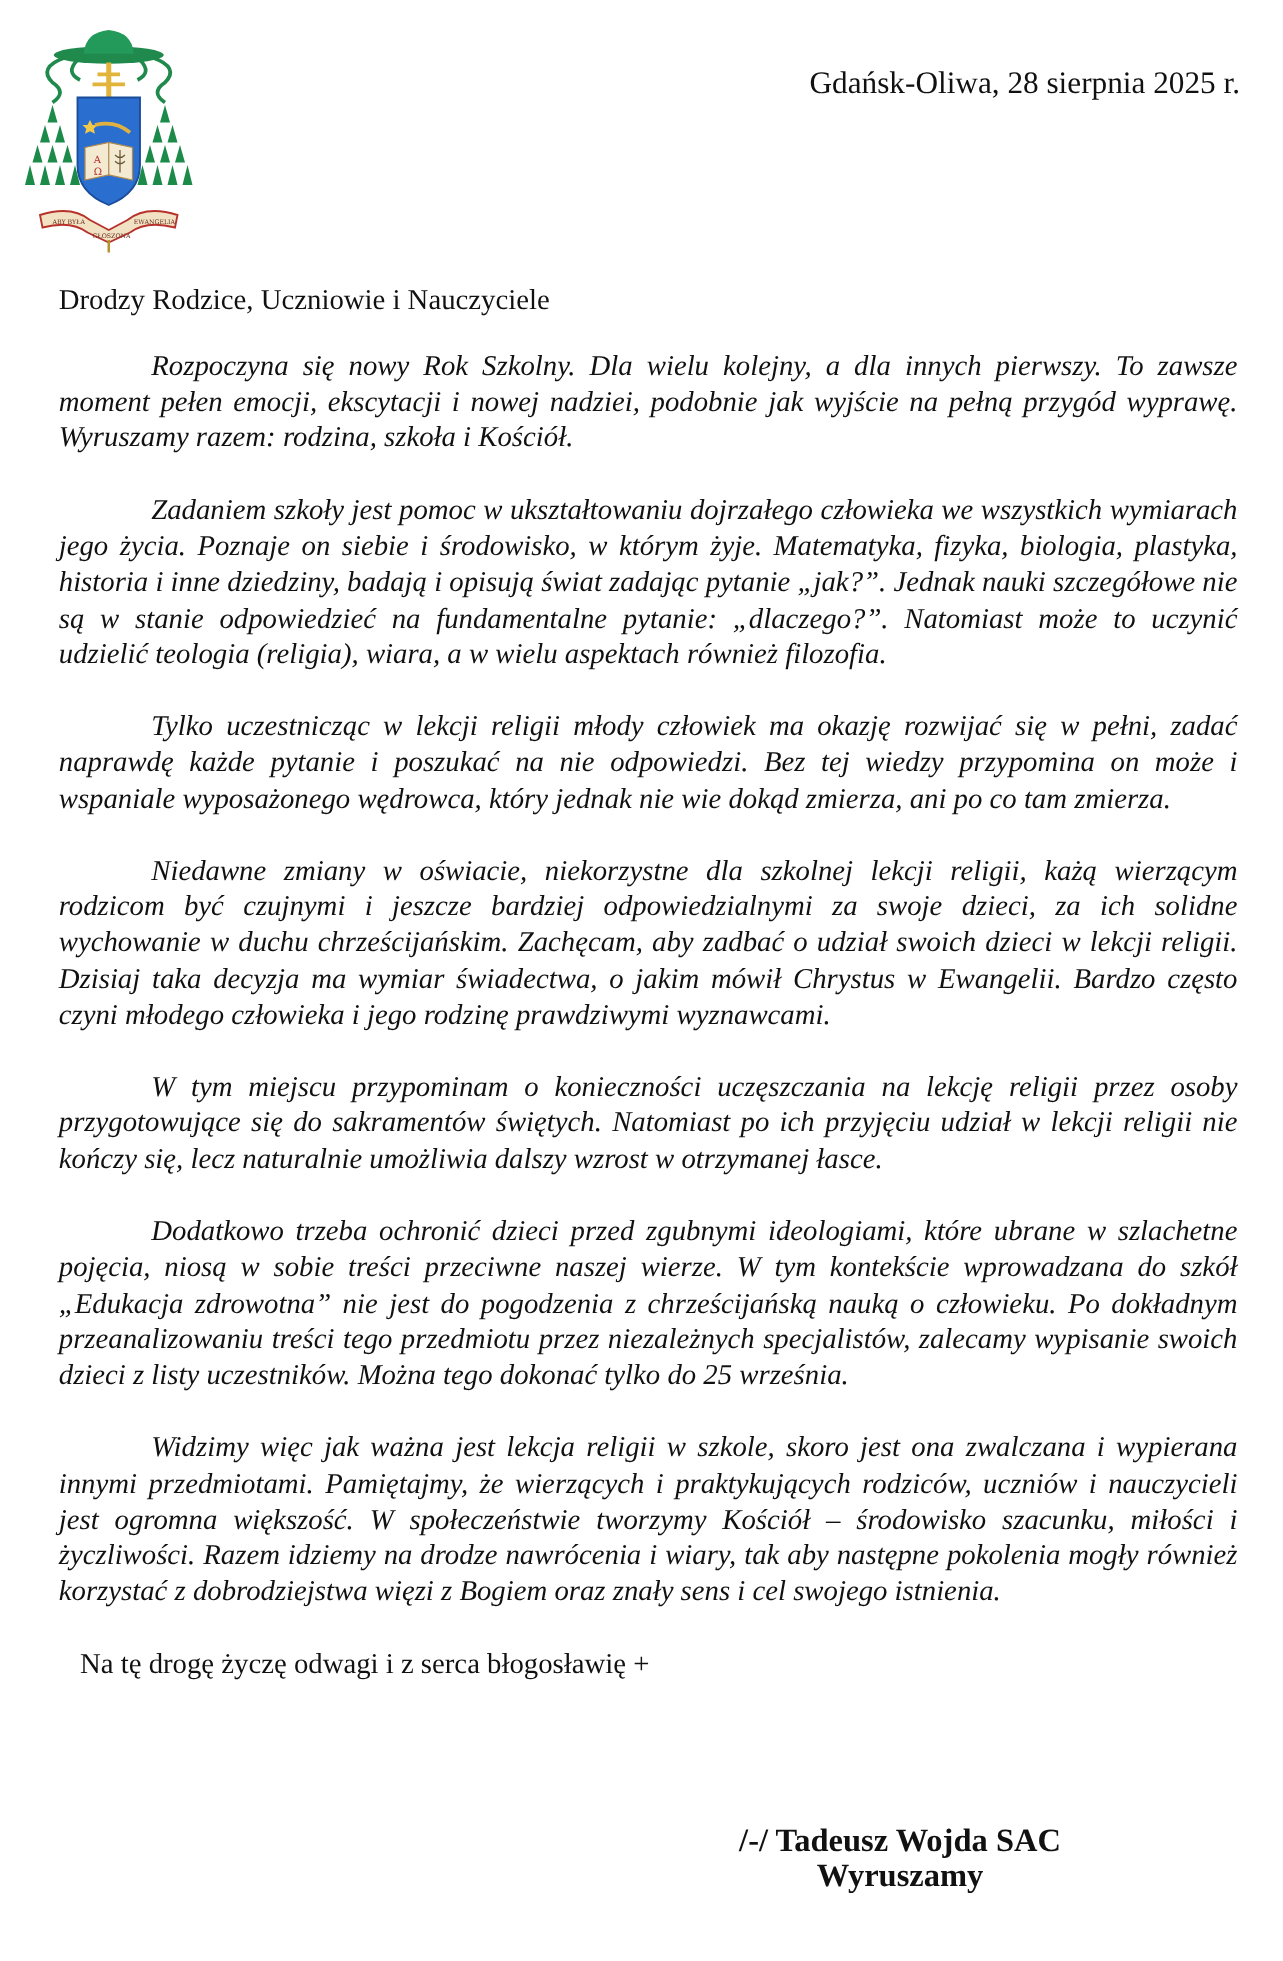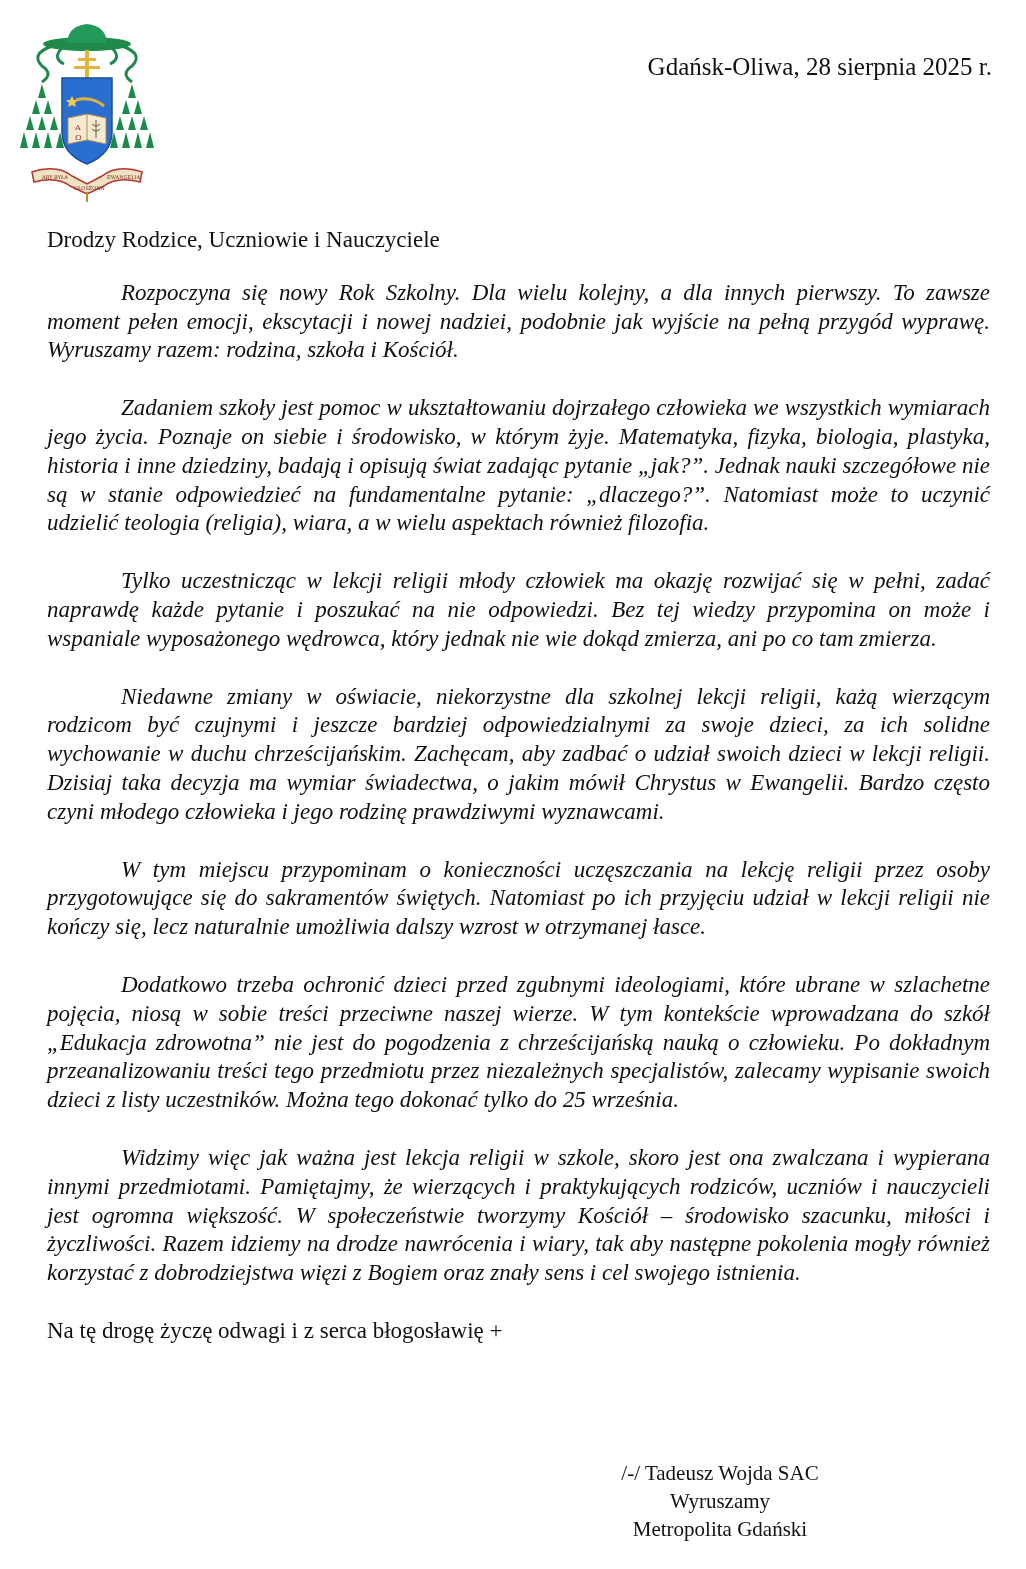--- a/index.html
+++ b/index.html
@@ -16,24 +16,24 @@
     font-size: 25px; line-height: 30px;
   }
   .content {
     position: absolute; left: 47px; top: 226px; width: 943px;
     font-size: 23px; line-height: 28.8px;
   }
   .greeting { margin: 0 0 24px 0; }
   .para {
     margin: 0 0 29px 0; text-align: justify; text-indent: 74px; font-style: italic;
   }
-  .closing { margin: 0; }
+  .closing { margin: 17px; }
   .signature {
     position: absolute; left: 560px; top: 1459px; width: 320px;
-    text-align: center; font-size: 21px; line-height: 28px;
+    text-align: center; font-size: 26px; line-height: 28px; font-weight: bold;
   }
   .signature div { margin: 0; }
 </style>
 </head>
 <body>
 
 <div class="coat">
   <svg width="150" height="190" viewBox="0 0 150 190">
 
     <ellipse cx="75" cy="30" rx="44" ry="7" fill="#1f8a4c"></ellipse>
@@ -103,14 +103,13 @@
   <p class="para">Niedawne zmiany w oświacie, niekorzystne dla szkolnej lekcji religii, każą wierzącym rodzicom być czujnymi i jeszcze bardziej odpowiedzialnymi za swoje dzieci, za ich solidne wychowanie w duchu chrześcijańskim. Zachęcam, aby zadbać o udział swoich dzieci w lekcji religii. Dzisiaj taka decyzja ma wymiar świadectwa, o jakim mówił Chrystus w Ewangelii. Bardzo często czyni młodego człowieka i jego rodzinę prawdziwymi wyznawcami.</p>
   <p class="para">W tym miejscu przypominam o konieczności uczęszczania na lekcję religii przez osoby przygotowujące się do sakramentów świętych. Natomiast po ich przyjęciu udział w lekcji religii nie kończy się, lecz naturalnie umożliwia dalszy wzrost w otrzymanej łasce.</p>
   <p class="para">Dodatkowo trzeba ochronić dzieci przed zgubnymi ideologiami, które ubrane w szlachetne pojęcia, niosą w sobie treści przeciwne naszej wierze. W tym kontekście wprowadzana do szkół „Edukacja zdrowotna” nie jest do pogodzenia z chrześcijańską nauką o człowieku. Po dokładnym przeanalizowaniu treści tego przedmiotu przez niezależnych specjalistów, zalecamy wypisanie swoich dzieci z listy uczestników. Można tego dokonać tylko do 25 września.</p>
   <p class="para">Widzimy więc jak ważna jest lekcja religii w szkole, skoro jest ona zwalczana i wypierana innymi przedmiotami. Pamiętajmy, że wierzących i praktykujących rodziców, uczniów i nauczycieli jest ogromna większość. W społeczeństwie tworzymy Kościół – środowisko szacunku, miłości i życzliwości. Razem idziemy na drodze nawrócenia i wiary, tak aby następne pokolenia mogły również korzystać z dobrodziejstwa więzi z Bogiem oraz znały sens i cel swojego istnienia.</p>
   <p class="closing">Na tę drogę życzę odwagi i z serca błogosławię +</p>
 </div>
 
 <div class="signature">
   <div>/-/ Tadeusz Wojda SAC</div>
   <div>Wyruszamy</div>
-  <div>Metropolita Gdański</div>
 </div>
 
 </body></html>

